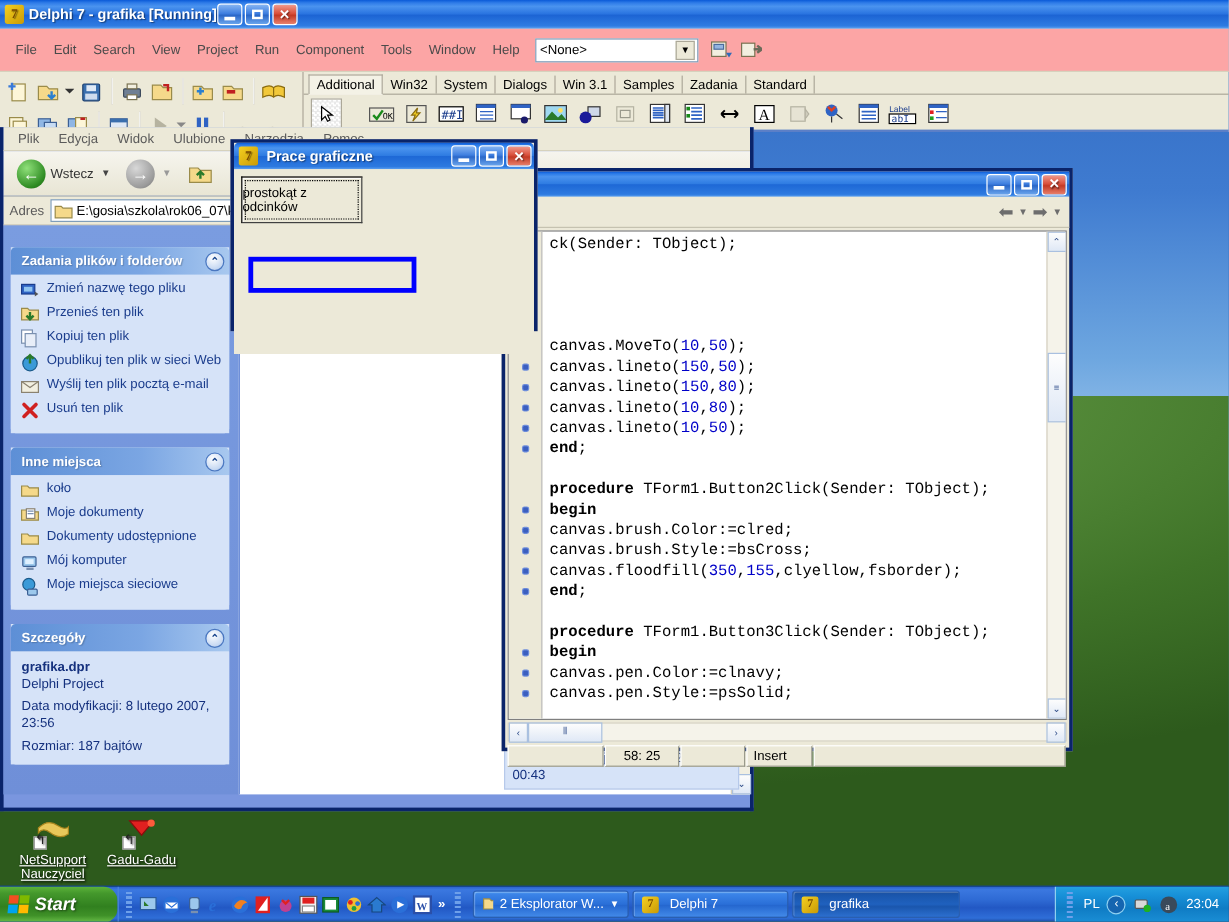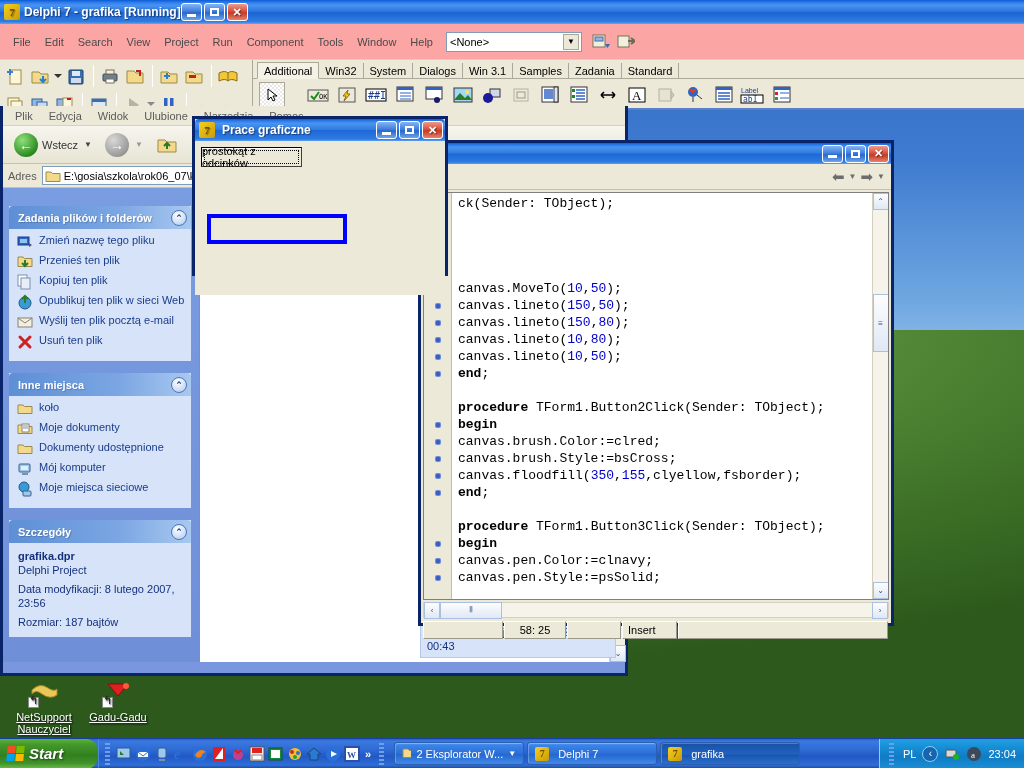--- a/index.html
+++ b/index.html
@@ -230,21 +230,21 @@
   }
 
   
   #praca{
     left:192px; top:116px; width:256px; height:160px;
     border:3px solid #0a246a; background:#ece9d8;
   }
   #praca .xptitle{ height:22px; border-radius:4px 4px 0 0;}
   #praca-body{ position:relative; height:100%; background:#ece9d8;}
   #btn-prostokat{
-    position:absolute; left:6px; top:6px; width:101px; height:20px;
+    position:absolute; left:6px; top:6px; width:101px; height:39px;
     background:#ece9d8; border:1px solid #000; border-right-color:#404040;border-bottom-color:#404040;
     box-shadow:inset 1px 1px 0 #fff;
     display:flex;align-items:center;justify-content:center;font-size:11px;
   }
   #btn-prostokat .focusrect{
     position:absolute;left:2px;top:2px;right:2px;bottom:2px;border:1px dotted #000;
   }
   #drawn-rect{
     position:absolute; left:12px; top:73px; width:140px; height:30px;
     border:4px solid #0000ff;

